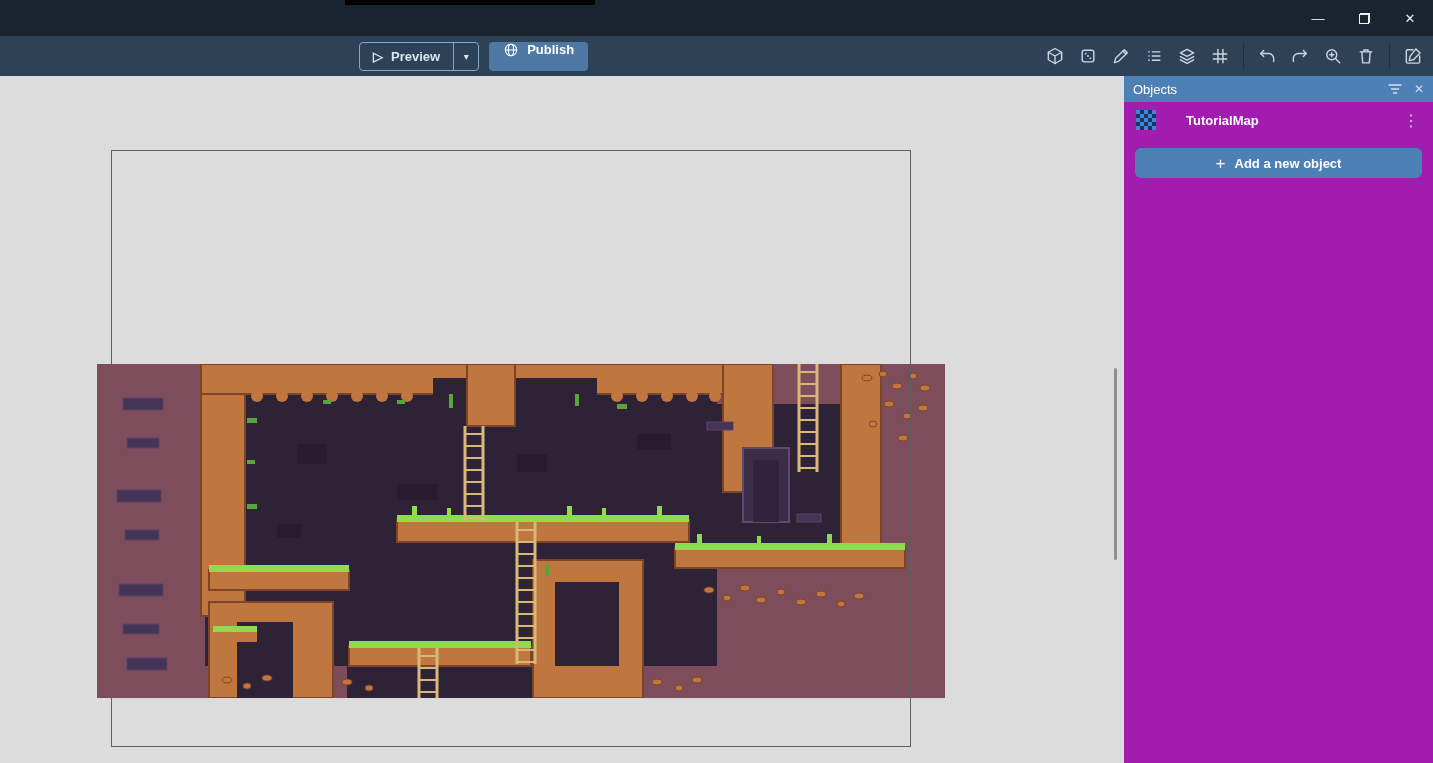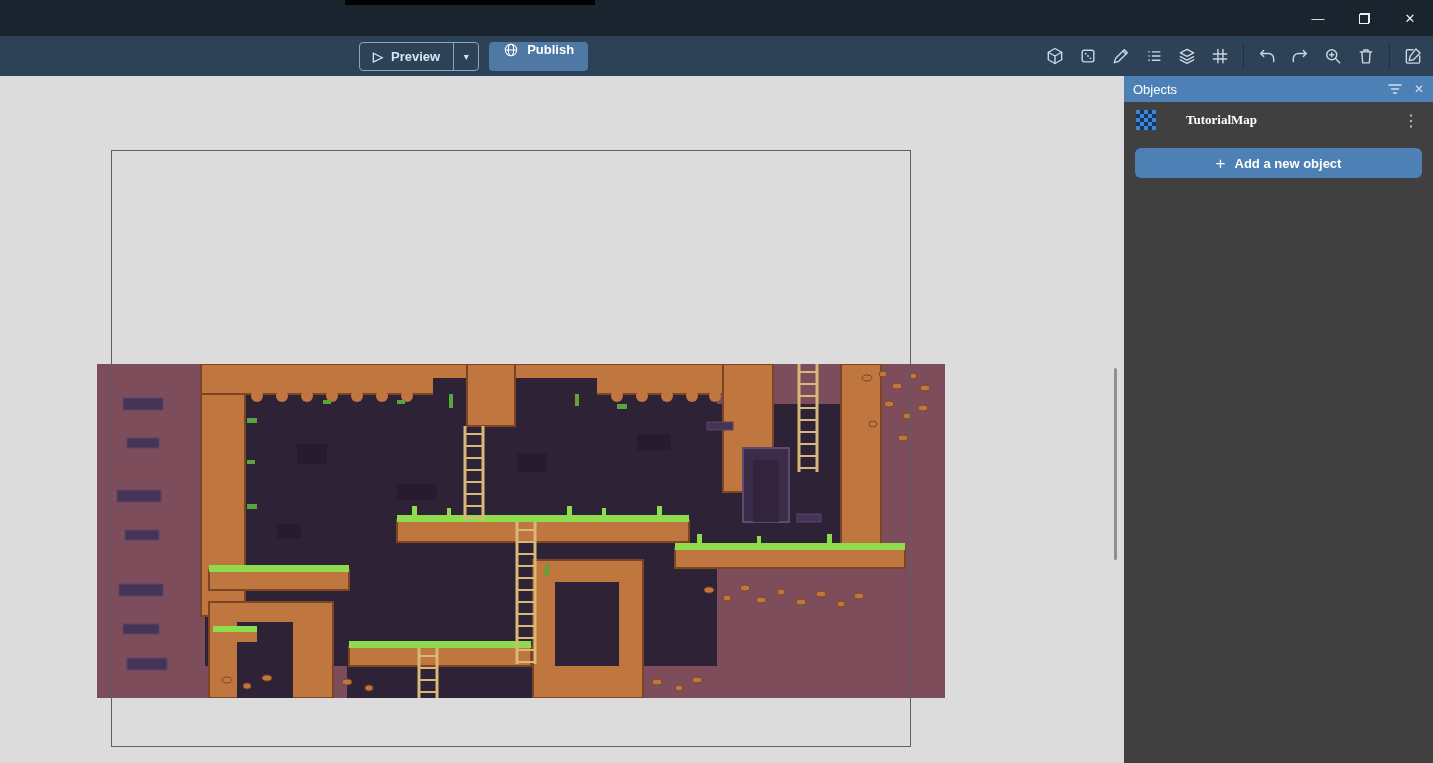--- a/index.html
+++ b/index.html
@@ -37,28 +37,28 @@
 
   
   .canvas { position:absolute; left:0; top:76px; width:1124px; height:687px; background:#dcdcdc; }
   .tilemap { position:absolute; left:97px; top:288px; width:848px; height:334px; }
   .game-bounds { position:absolute; left:111px; top:74px; width:800px; height:597px;
     border:1px solid #5f5f5f; background:transparent; }
   .canvas-scrollbar { position:absolute; left:1114px; top:292px; width:3px; height:192px;
     background:#8f8f8f; border-radius:2px; cursor:pointer; }
 
   
-  .objects-panel { position:absolute; left:1124px; top:76px; width:309px; height:687px; background:#404040; z-index:20; }
+  .objects-panel { position:absolute; left:1124px; top:76px; width:309px; height:687px; background:#a21caf; z-index:20; }
   .panel-header { height:26px; background:#4d80b5; display:flex; align-items:center; padding:0 9px;
     color:#fff; font-size:13px; }
   .panel-header-actions { margin-left:auto; display:flex; align-items:center; gap:12px; }
   .panel-header-actions .ph-btn { background:transparent; border:none; color:#cfe0f2; cursor:pointer;
     display:flex; align-items:center; font-size:12px; }
   .object-row { height:36px; display:flex; align-items:center; padding:0 12px; cursor:pointer; }
-  .object-row .obj-name { margin-left:30px; flex:1; color:#fff; font-weight:bold; font-size:13px;font-family:Liberation Serif, serif; }
+  .object-row .obj-name { margin-left:30px; flex:1; color:#fff; font-weight:bold; font-size:13px; }
   .kebab { background:transparent; border:none; color:#c2cedb; font-size:16px; cursor:pointer; padding:0 2px; }
   .add-object-btn { display:flex; align-items:center; justify-content:center; gap:9px;
     width:calc(100% - 22px); margin:10px 11px 0 11px; height:30px; background:#4d80b5; border:none;
     border-radius:6px; color:#fff; font-weight:bold; font-size:13px; cursor:pointer; font-family:inherit; }
   .plus-glyph { font-size:17px; font-weight:normal; line-height:1; }
 </style>
 </head>
 <body>
 
 <div class="titlebar">

